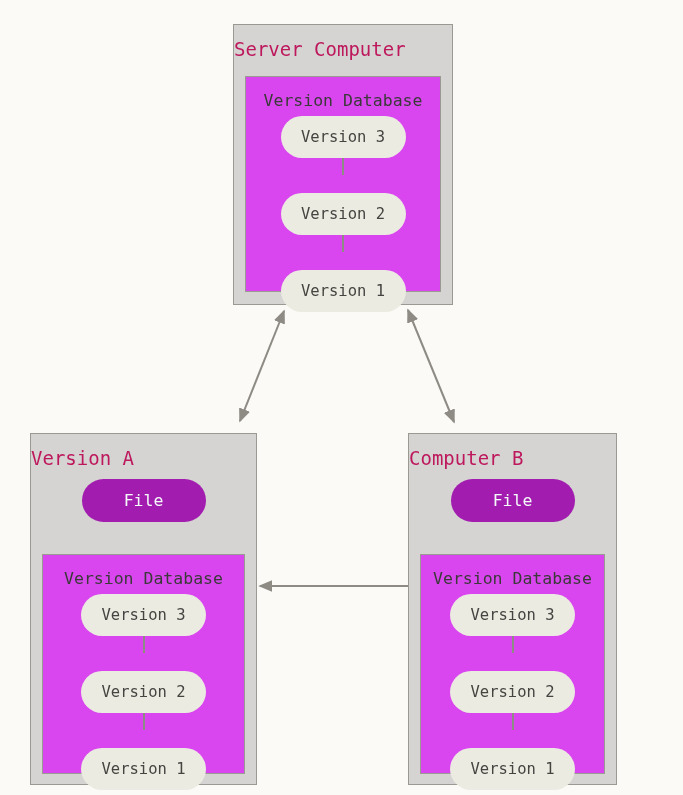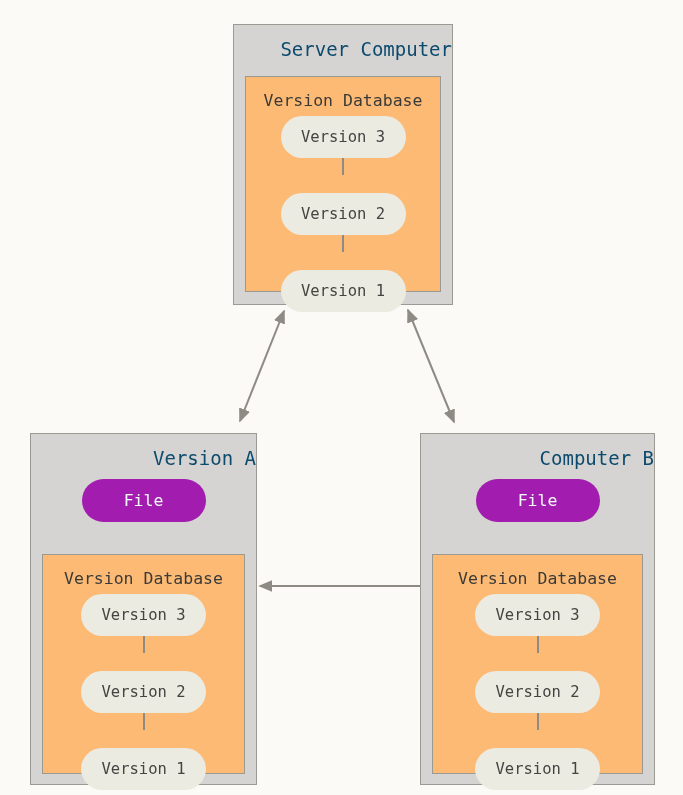--- a/index.html
+++ b/index.html
@@ -23,44 +23,44 @@
     pointer-events: none;
   }
   .machine {
     position: absolute;
     background: #d5d4d2;
     border: 1.5px solid #9a9992;
     box-sizing: border-box;
   }
   .machine.server   { left: 233px; top: 24px;  width: 220px; height: 281px; }
   .machine.client-a { left: 30px;  top: 433px; width: 227px; height: 352px; }
-  .machine.client-b { left: 420px; top: 433px; width: 235px; height: 352px; }
+  .machine.client-b { left: 408px; top: 433px; width: 209px; height: 352px; }
   .machine-title {
-    text-align: right;
+    text-align: left;
     font-size: 19px;
     line-height: 24px;
     margin-top: 12px;
-    color: #0c4a6e;
+    color: #be185d;
     white-space: nowrap;
   }
   .file-pill {
     width: 124px;
     height: 43px;
     margin: 9px auto 0;
     background: #a21caf;
     border-radius: 22px;
     color: #f4faf9;
     font-size: 16.5px;
     display: flex;
     align-items: center;
     justify-content: center;
   }
   .vdb {
     position: absolute;
-    background: #fdba74;
+    background: #d946ef;
     border: 1.5px solid #9a9992;
     box-sizing: border-box;
     display: flex;
     flex-direction: column;
     align-items: center;
   }
   .server .vdb   { left: 11px; right: 11px; top: 51px;  bottom: 12px; }
   .client-a .vdb { left: 11px; right: 11px; top: 120px; bottom: 10px; }
   .client-b .vdb { left: 11px; right: 11px; top: 120px; bottom: 10px; }
   .vdb-label {

